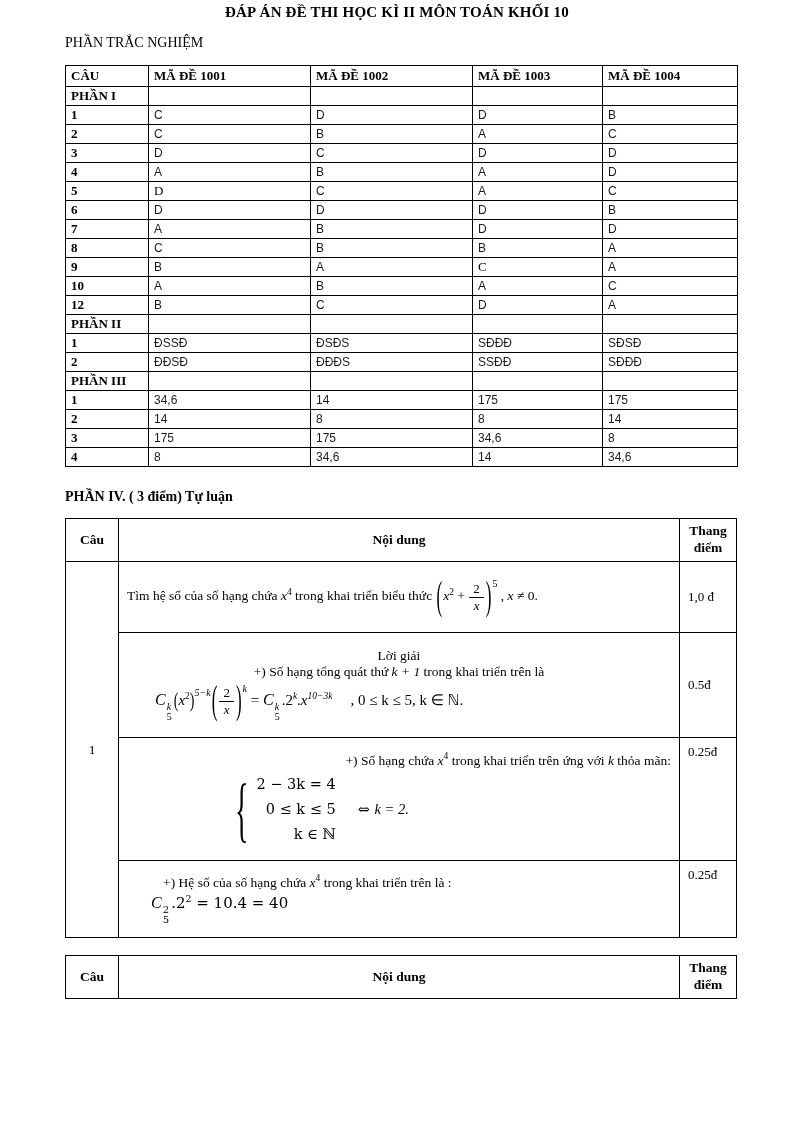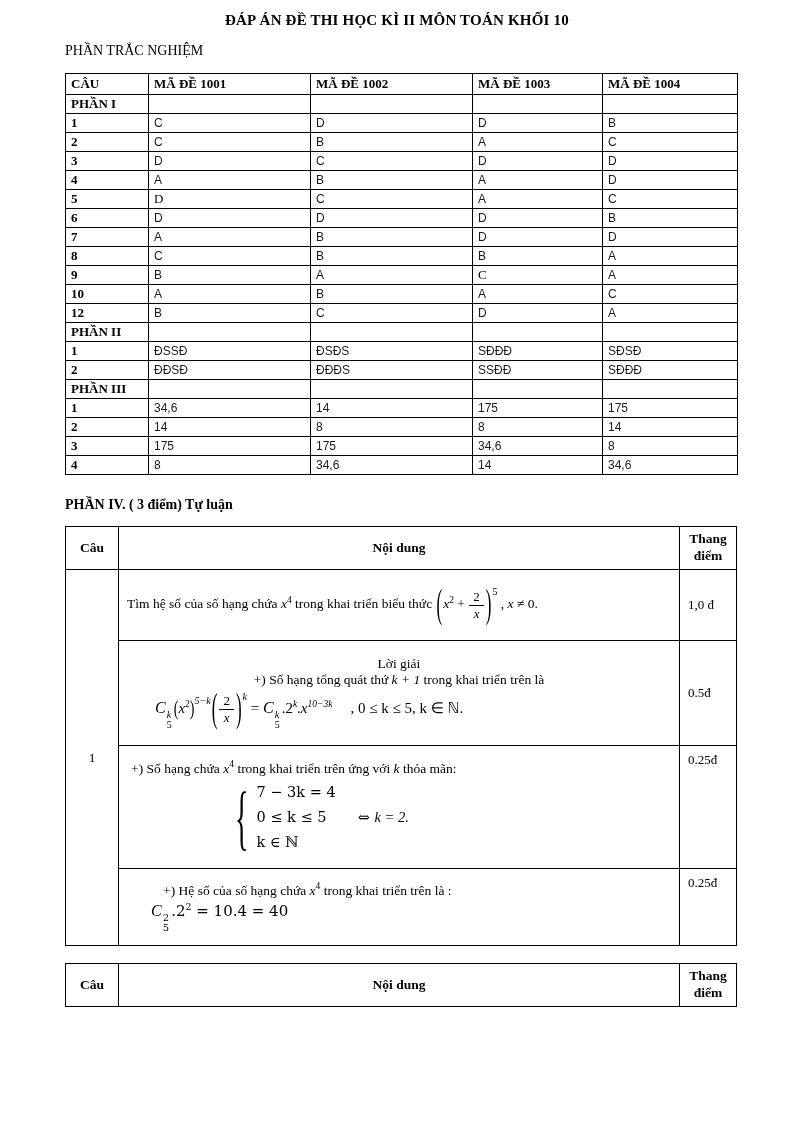--- a/index.html
+++ b/index.html
@@ -1,21 +1,21 @@
 <!DOCTYPE html>
 <html><head>
 <meta charset="utf-8">
 <style>
   html,body{margin:0;padding:0;background:#fff;}
   .page{
     width:794px;height:1122px;background:#fff;color:#000;
     font-family:"Liberation Serif",serif;position:relative;overflow:hidden;
   }
   .doc-title{
-    padding-top:12px;text-align:center;font-weight:bold;font-size:15px;
+    padding-top:4px;text-align:center;font-weight:bold;font-size:15px;
     letter-spacing:.2px;
   }
   .mc-heading{
     margin:14px 0 14px 65px;font-weight:normal;font-size:14px;
   }
   .essay-heading{
     margin:22px 0 13px 65px;font-weight:bold;font-size:14px;
   }
   table{border-collapse:collapse;table-layout:fixed;}
   .t1{margin-left:65px;width:672px;}
@@ -34,21 +34,21 @@
   .t2 .hc{font-weight:bold;text-align:center;height:38px;font-size:13.5px;line-height:1.25;}
   .e-cau{width:53px;} .e-nd{width:560px;} .e-th{width:57px;}
   .cau-num{vertical-align:top;text-align:center;padding-top:26px;font-size:13.5px;}
   .prob-cell{height:66px;}
   .score{font-size:13px;vertical-align:middle;padding-left:6px;}
   .score.bold{font-weight:normal;}
   .score.top{vertical-align:top;padding-top:6px;}
   .ctr{text-align:center;}
   .bold{font-weight:normal;}
   .step1-cell{height:100px;}
-  .step2-cell{height:118px;vertical-align:top;padding-top:6px;}
+  .step2-cell{height:118px;vertical-align:top;padding-top:6px;text-align:right;}
   .step3-cell{height:72px;vertical-align:top;padding-top:6px;}
 
   
   .mi{font-style:italic;font-family:"Liberation Serif",serif;}
   sup{font-size:9.5px;}
   .frac{display:inline-block;vertical-align:middle;text-align:center;font-size:13px;line-height:1.05;margin:0 1px;}
   .frac .num{display:block;padding:0 4px 1px;border-bottom:1px solid #000;}
   .frac .den{display:block;padding:1px 4px 0;}
   .bigp{display:inline-block;font-size:17px;transform:scaleY(2.35);transform-origin:center;padding:0 1px;vertical-align:middle;font-weight:400;}
   .midp{display:inline-block;font-size:14px;transform:scaleY(1.55);transform-origin:center;vertical-align:middle;}
@@ -296,21 +296,21 @@
         <div class="step-text">
           <span>+) Số hạng chứa</span>
           <span class="mi">x</span><sup>4</sup>
           <span>trong  khai triển  trên ứng với</span>
           <span class="mi">k</span>
           <span>thỏa mãn:</span>
         </div>
         <div class="system">
           <span class="sysbrace">{</span>
           <div class="syslines">
-            <div>7 − 3k = 4</div>
+            <div>2 − 3k = 4</div>
             <div>0 ≤ k ≤ 5</div>
             <div>k ∈ ℕ</div>
           </div>
           <span class="sys-arrow"><span>⇔</span> <span class="mi">k = 2.</span></span>
         </div>
       </td>
       <td class="score top">0.25đ</td>
     </tr>
     <tr>
       <td class="step3-cell">

